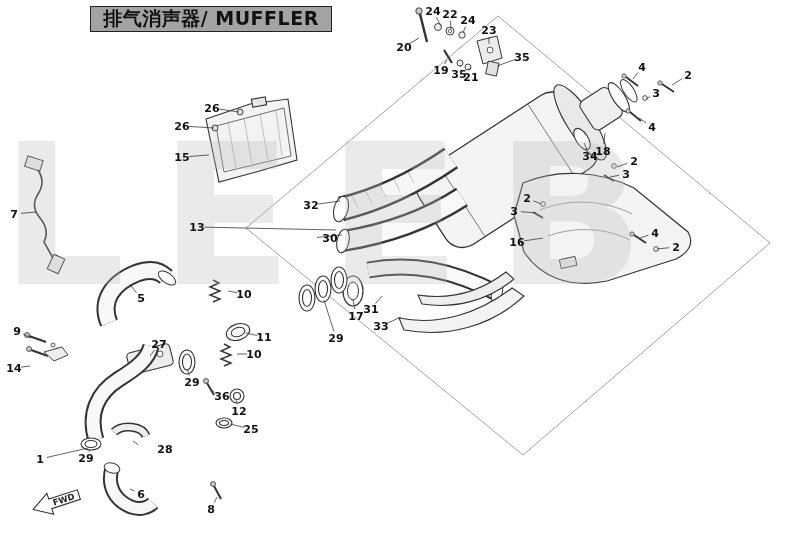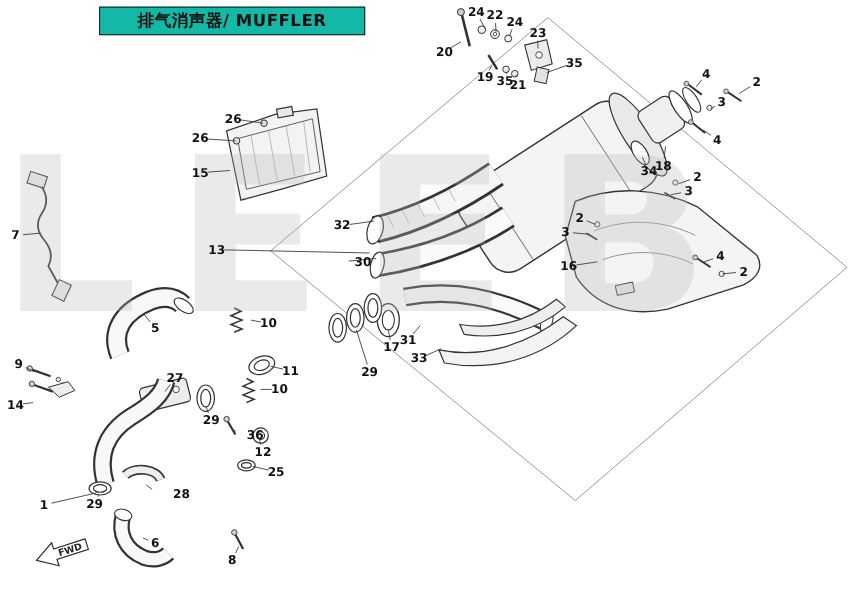--- a/index.html
+++ b/index.html
@@ -3,23 +3,23 @@
 <meta charset="utf-8">
 <style>
   html,body{margin:0;padding:0;}
   body{
     width:785px;height:549px;position:relative;overflow:hidden;
     background:#ffffff;font-family:"DejaVu Sans","Liberation Sans",sans-serif;
   }
   .stage{position:absolute;left:0;top:0;width:785px;height:549px;}
   .title-box{
     position:absolute;left:90px;top:6px;width:240px;height:24px;
-    border:1px solid #222;background:#14b8a6;z-index:6;
+    border:1px solid #222;background:#a3a3a3;z-index:6;
     display:flex;align-items:center;justify-content:center;
-    font-size:15px;font-weight:bold;color:#111;letter-spacing:0.5px;
+    font-size:19px;font-weight:bold;color:#111;letter-spacing:0.5px;
   }
   .wm-brand{
     position:absolute;left:0;top:118px;width:679px;text-align:center;
     font-size:196px;font-weight:bold;line-height:1;letter-spacing:34px;
     color:rgba(185,185,185,0.30);z-index:3;pointer-events:none;
     font-family:"DejaVu Sans",sans-serif;white-space:nowrap;
   }
   .wm-site{
     position:absolute;left:362px;top:356px;z-index:3;pointer-events:none;
     font-size:31px;color:rgba(185,185,185,0.55);white-space:nowrap;
@@ -323,21 +323,21 @@
       <span class="part-label" style="left: 356px; top: 316px;">17</span>
       <span class="part-label" style="left: 371px; top: 309px;">31</span>
       <span class="part-label" style="left: 336px; top: 338px;">29</span>
       <span class="part-label" style="left: 381px; top: 326px;">33</span>
       <span class="part-label" style="left: 264px; top: 337px;">11</span>
       <span class="part-label" style="left: 159px; top: 344px;">27</span>
       <span class="part-label" style="left: 17px; top: 331px;">9</span>
       <span class="part-label" style="left: 14px; top: 368px;">14</span>
       <span class="part-label" style="left: 254px; top: 354px;">10</span>
       <span class="part-label" style="left: 192px; top: 382px;">29</span>
-      <span class="part-label" style="left: 232px; top: 396px;">36</span>
+      <span class="part-label" style="left: 222px; top: 396px;">36</span>
       <span class="part-label" style="left: 239px; top: 411px;">12</span>
       <span class="part-label" style="left: 251px; top: 429px;">25</span>
       <span class="part-label" style="left: 144px; top: 449px; margin-left: 21px;">28</span>
       <span class="part-label" style="left: 86px; top: 458px;">29</span>
       <span class="part-label" style="left: 40px; top: 459px;">1</span>
       <span class="part-label" style="left: 141px; top: 494px;">6</span>
       <span class="part-label" style="left: 211px; top: 509px;">8</span>
     </div>
 
 </div>

